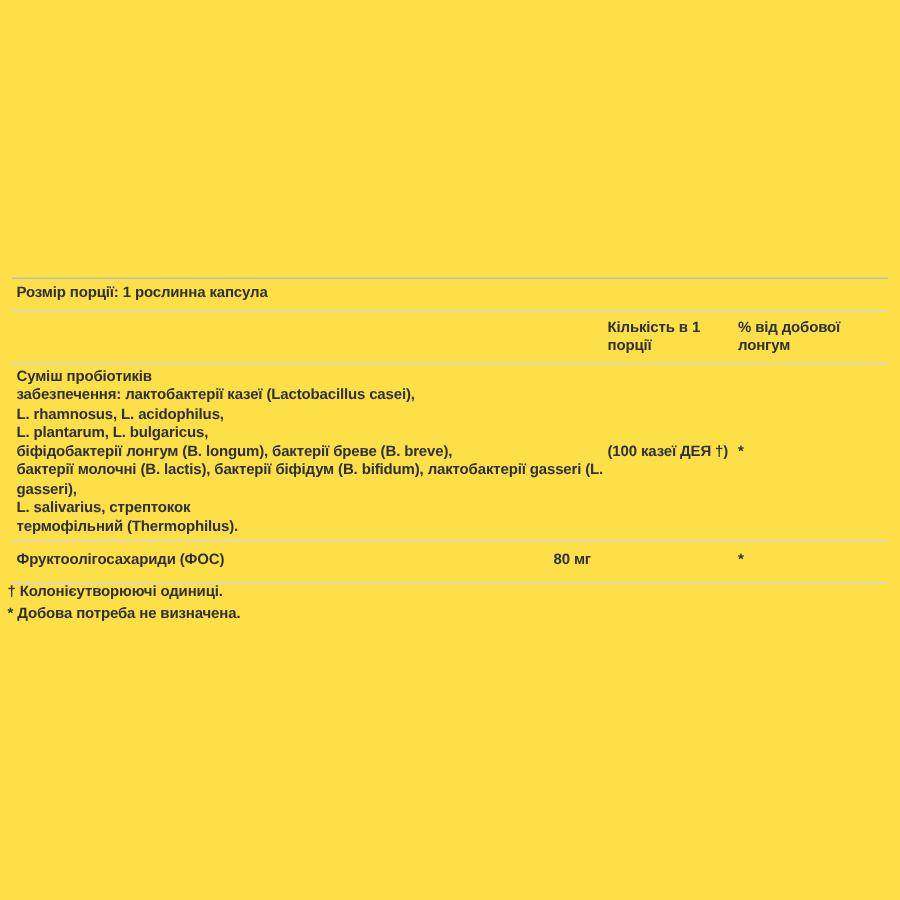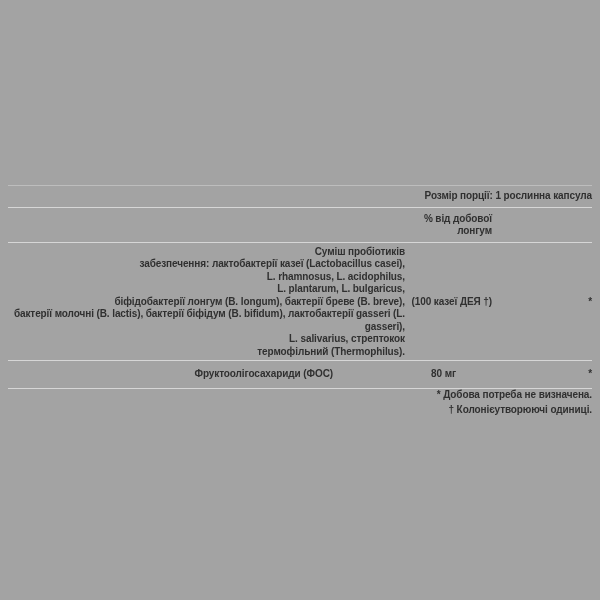--- a/index.html
+++ b/index.html
@@ -4,27 +4,26 @@
 <style>
   html, body {
     margin: 0;
     padding: 0;
     background: #ffffff;
   }
   .page {
     position: relative;
     width: 600px;
     height: 600px;
-    background: #a3a3a3;
+    background: #fde047;
     overflow: hidden;
     font-family: "Liberation Sans", "DejaVu Sans", sans-serif;
     color: #303030;
     font-weight: 700;
     letter-spacing: -0.1px;
-    text-align: right;
   }
   .facts-table {
     position: absolute;
     top: 185px;
     left: 8px;
     right: 8px;
     border-top: 1px solid #bdbdbd;
     font-size: 10px;
     line-height: 12.5px;
   }
@@ -67,20 +66,21 @@
 <div class="page">
 
   <div class="facts-table">
 
     <div class="serving-row">
       <span>Розмір порції: 1 рослинна капсула</span>
     </div>
 
     <div class="grid-row header-row">
       <div class="name-cell"></div>
+      <div class="header-cell">Кількість в 1 порції</div>
       <div class="header-cell">% від добової лонгум</div>
     </div>
 
     <div class="grid-row ingredient-row">
       <div class="name-cell">Суміш пробіотиків
 забезпечення: лактобактерії казеї (Lactobacillus casei),
 L. rhamnosus, L. acidophilus,
 L. plantarum, L. bulgaricus,
 біфідобактерії лонгум (B. longum), бактерії бреве (B. breve),
 бактерії молочні (B. lactis), бактерії біфідум (B. bifidum), лактобактерії gasseri (L. gasseri),
@@ -92,17 +92,17 @@
 
     <div class="grid-row single-line-row">
       <div class="name-cell">Фруктоолігосахариди (ФОС)</div>
       <div class="amount-cell">80 мг</div>
       <div class="dv-cell">*</div>
     </div>
 
   </div>
 
   <div class="footnotes">
+    <div class="footnote">† Колонієутворюючі одиниці.</div>
     <div class="footnote">* Добова потреба не визначена.</div>
-    <div class="footnote">† Колонієутворюючі одиниці.</div>
   </div>
 
 </div>
 
 </body></html>

